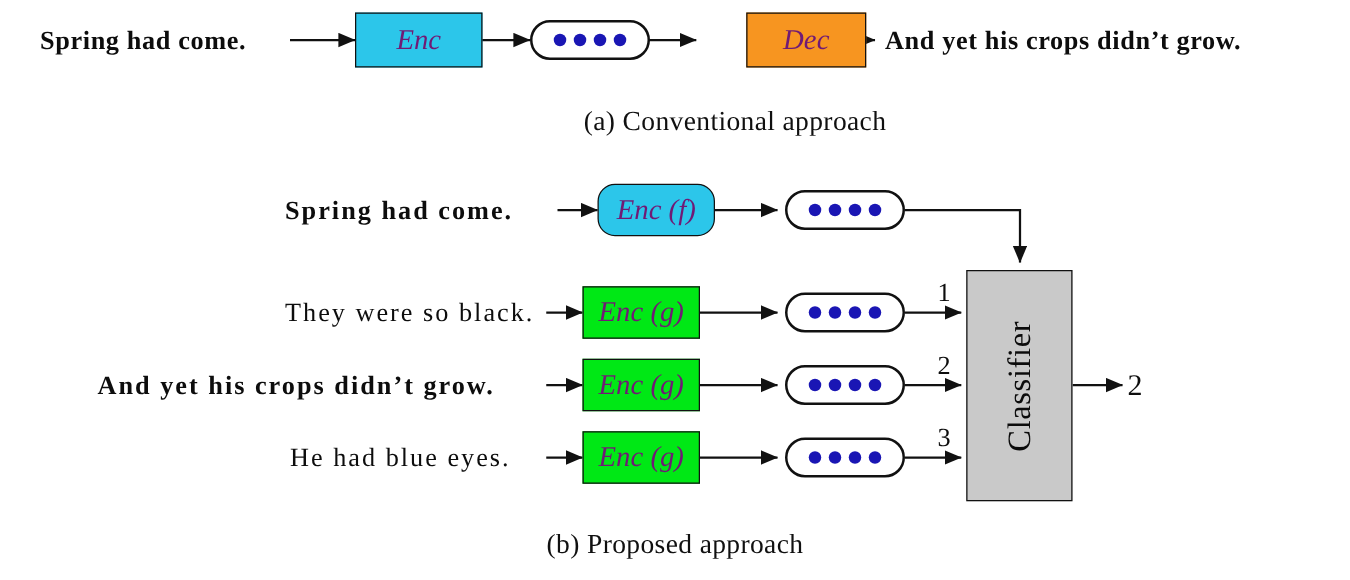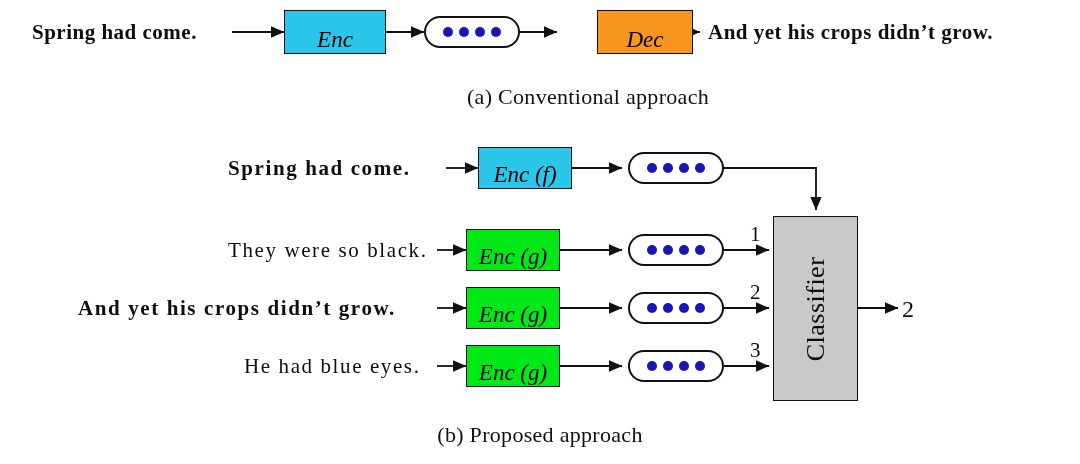--- a/index.html
+++ b/index.html
@@ -32,25 +32,25 @@
     color: #0d0d0d;
   }
   .sentence.bold { font-weight: bold; letter-spacing: 0.5px; }
   .sentence.spaced { letter-spacing: 1.6px; }
 
   
   .procbox {
     position: absolute;
     border: 1.6px solid #111111;
     display: flex;
-    align-items: flex-end;
+    align-items: center;
     justify-content: center;
     font-style: italic;
     font-size: 23px;
-    color: #000000;
+    color: #701a75;
     box-sizing: border-box;
   }
   .procbox.enc-blue  { background: #2CC6EA; }
   .procbox.enc-green { background: #00E815; }
   .procbox.dec-orange{ background: #F79520; margin-left: 41px; }
 
   
   .classifier {
     position: absolute;
     border: 1.6px solid #111111;
@@ -173,21 +173,21 @@
   <div class="procbox dec-orange" style="left:556px; top:10px; width:96px; height:44px;">
     <span>Dec</span>
   </div>
 
   <div class="sentence bold" style="left:708px; top:19px;">And yet his crops didn’t grow.</div>
 
   <div class="caption" style="left:0px; top:84px;margin-left:48px;">(a) Conventional approach</div>
 
   <div class="sentence bold spaced" style="left:228px; top:155px;">Spring had come.</div>
 
-  <div class="procbox enc-blue" style="left:478px; top:147px; width:94px; height:42px;">
+  <div class="procbox enc-blue" style="left:478px; top:147px; width:94px; height:42px;border-radius:14px;">
     <span>Enc (f)</span>
   </div>
 
   <div class="capsule" style="left:628px; top:152px; width:96px; height:32px;">
     <span class="dot"></span>
     <span class="dot"></span>
     <span class="dot"></span>
     <span class="dot"></span>
   </div>
 
@@ -214,21 +214,21 @@
 
   <div class="capsule" style="left:628px; top:292px; width:96px; height:32px;">
     <span class="dot"></span>
     <span class="dot"></span>
     <span class="dot"></span>
     <span class="dot"></span>
   </div>
 
   <div class="numlabel" style="left:750px; top:280px;">2</div>
 
-  <div class="sentence spaced" style="left:232px; top:353px;margin-left:12px;">He had blue eyes.</div>
+  <div class="sentence spaced" style="left:232px; top:353px;">He had blue eyes.</div>
 
   <div class="procbox enc-green" style="left:466px; top:345px; width:94px; height:42px;">
     <span>Enc (g)</span>
   </div>
 
   <div class="capsule" style="left:628px; top:350px; width:96px; height:32px;">
     <span class="dot"></span>
     <span class="dot"></span>
     <span class="dot"></span>
     <span class="dot"></span>

